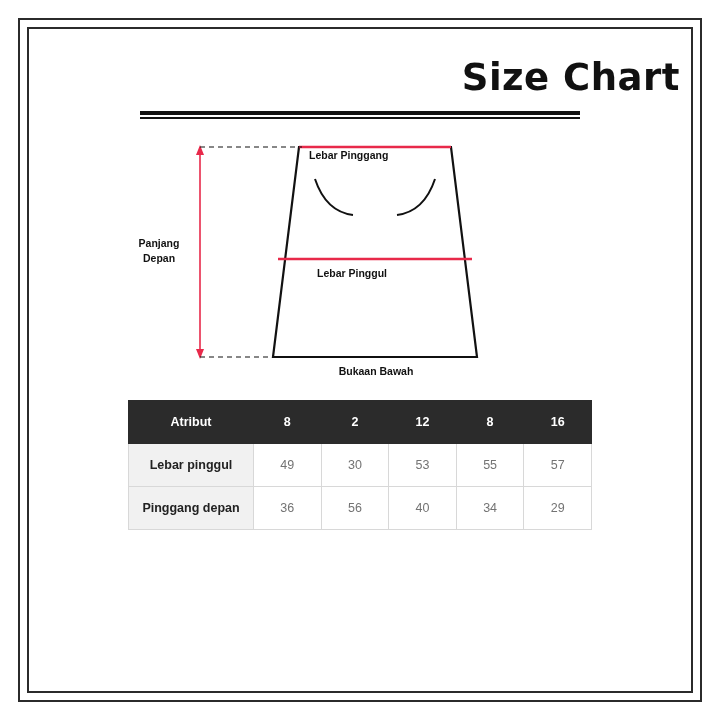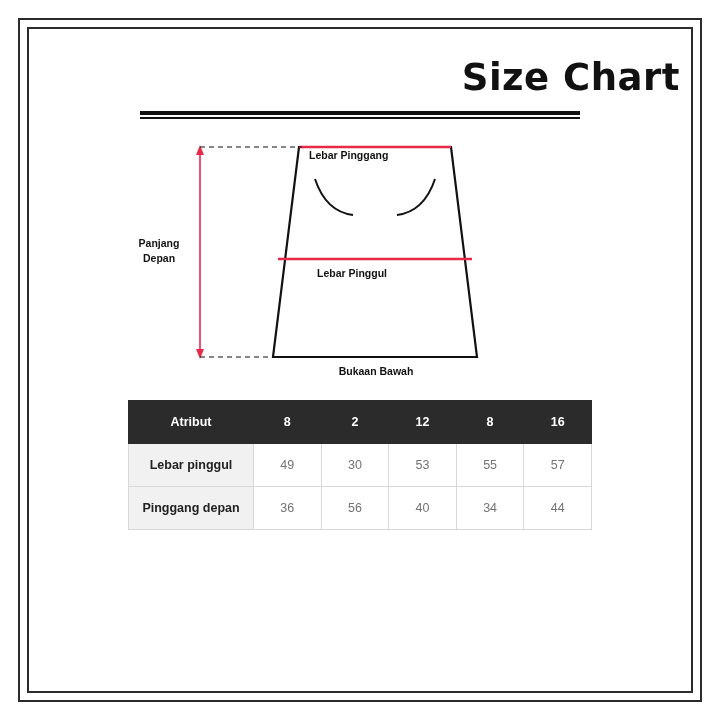--- a/index.html
+++ b/index.html
@@ -188,21 +188,21 @@
             <td>53</td>
             <td>55</td>
             <td>57</td>
           </tr>
           <tr>
             <td class="attr-cell">Pinggang depan</td>
             <td>36</td>
             <td>56</td>
             <td>40</td>
             <td>34</td>
-            <td>44</td>
+            <td>29</td>
           </tr>
         </tbody>
       </table>
     </div>
 
 
   </div>
 </div>
 
 </body></html>

